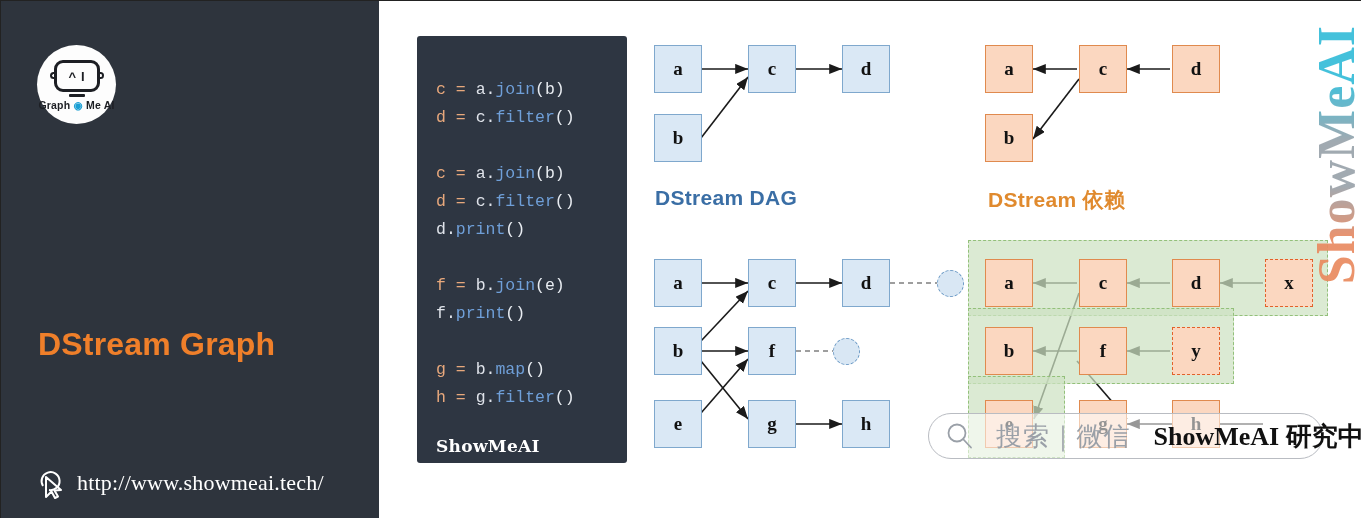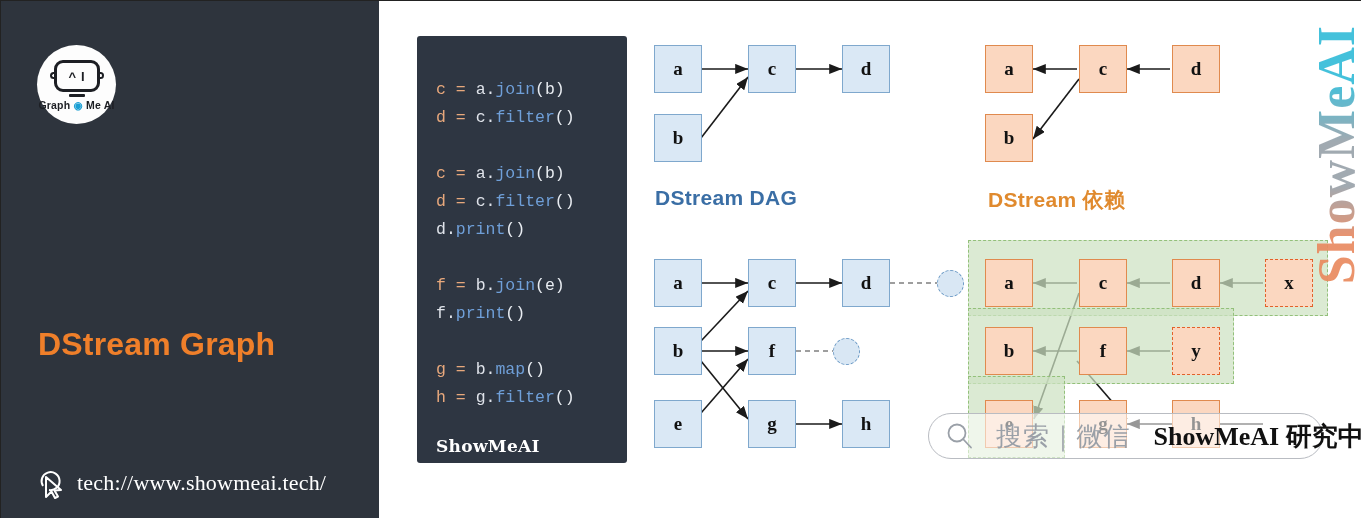--- a/index.html
+++ b/index.html
@@ -155,21 +155,21 @@
       <div class="logotext"><span>Graph </span><span class="o">◉</span><span> Me AI</span></div>
     </div>
 
     <div class="title-sub">DStream Graph</div>
 
     <div class="footer">
       <svg class="cursor-ico" viewBox="0 0 28 34">
         <path d="M6 20 a9 9 0 1 1 6 4" fill="none" stroke="#fff" stroke-width="2"></path>
         <path d="M9 11 L9 31 L14.5 25.5 L18 32 L21 30.5 L17.5 24.5 L24 24 Z" fill="none" stroke="#fff" stroke-width="2" stroke-linejoin="round"></path>
       </svg>
-      <span class="footer-url">tech://www.showmeai.tech/</span>
+      <span class="footer-url">http://www.showmeai.tech/</span>
     </div>
   </div>
 
   <div class="content">
 
     <div class="code-card">
       <div class="code-body" id="code-body"><div><span class="var">c</span><span class="op"> = </span><span class="obj">a.</span><span class="fn">join</span><span class="punc">(b)</span></div><div><span class="var">d</span><span class="op"> = </span><span class="obj">c.</span><span class="fn">filter</span><span class="punc">()</span></div><span class="blank"></span><div><span class="var">c</span><span class="op"> = </span><span class="obj">a.</span><span class="fn">join</span><span class="punc">(b)</span></div><div><span class="var">d</span><span class="op"> = </span><span class="obj">c.</span><span class="fn">filter</span><span class="punc">()</span></div><div><span class="obj">d.</span><span class="fn">print</span><span class="punc">()</span></div><span class="blank"></span><div><span class="var">f</span><span class="op"> = </span><span class="obj">b.</span><span class="fn">join</span><span class="punc">(e)</span></div><div><span class="obj">f.</span><span class="fn">print</span><span class="punc">()</span></div><span class="blank"></span><div><span class="var">g</span><span class="op"> = </span><span class="obj">b.</span><span class="fn">map</span><span class="punc">()</span></div><div><span class="var">h</span><span class="op"> = </span><span class="obj">g.</span><span class="fn">filter</span><span class="punc">()</span></div></div>
       <div class="code-brand">ShowMeAI</div>
     </div>
 

